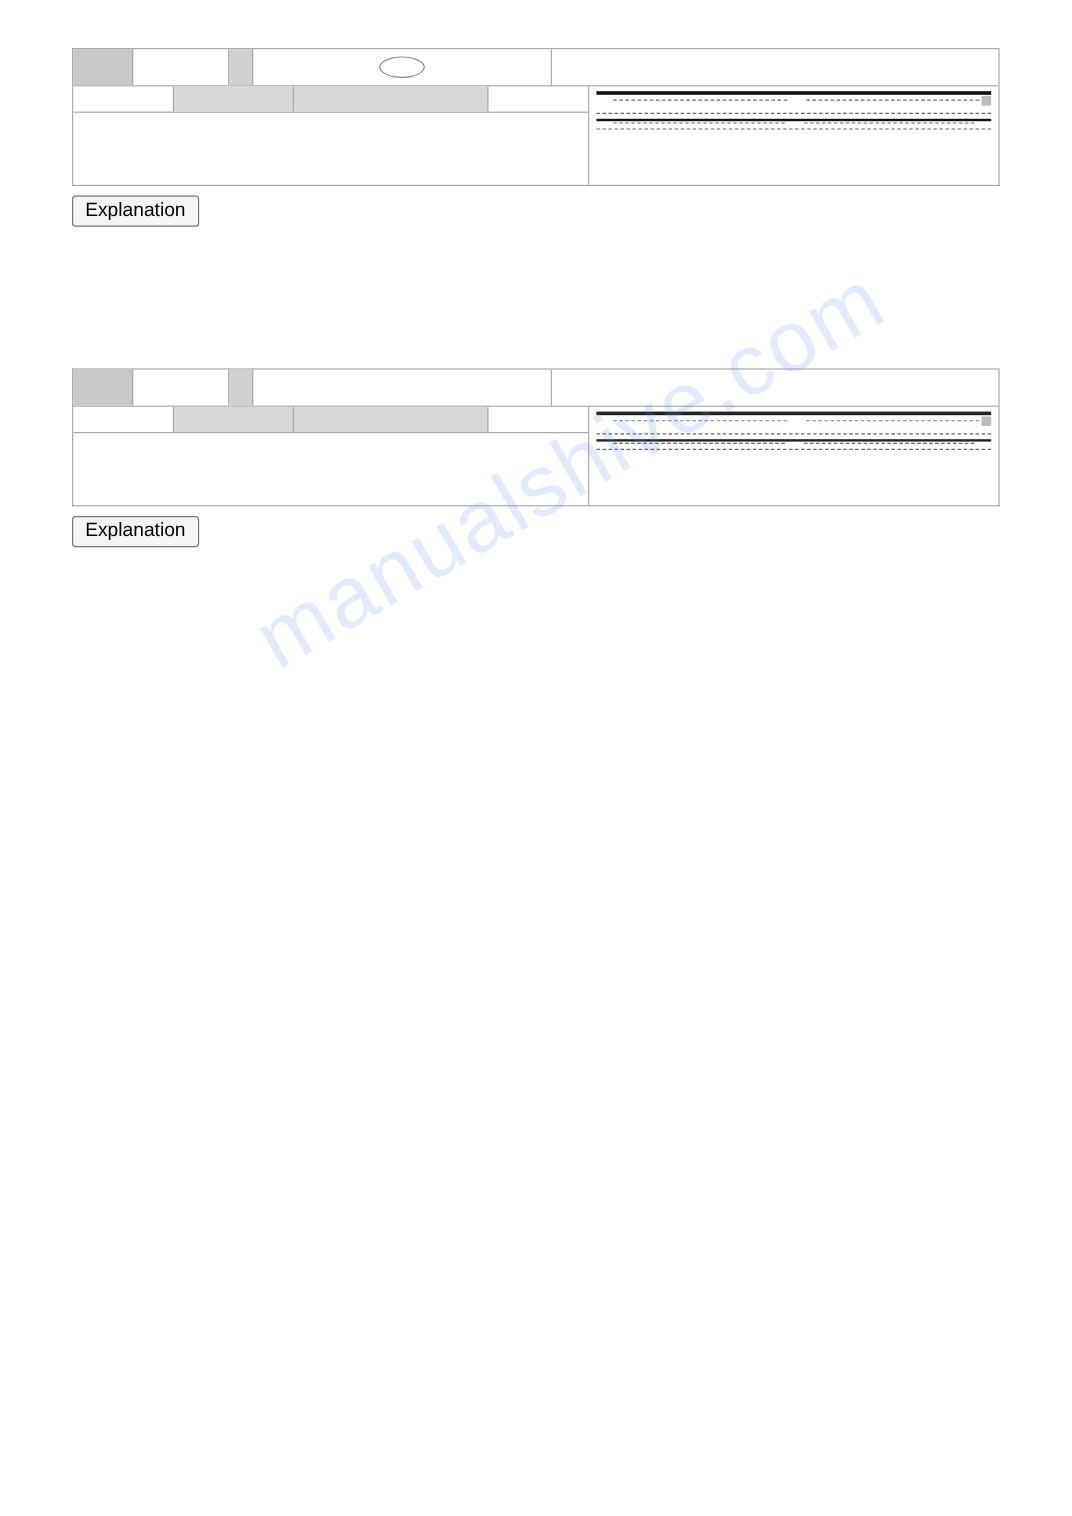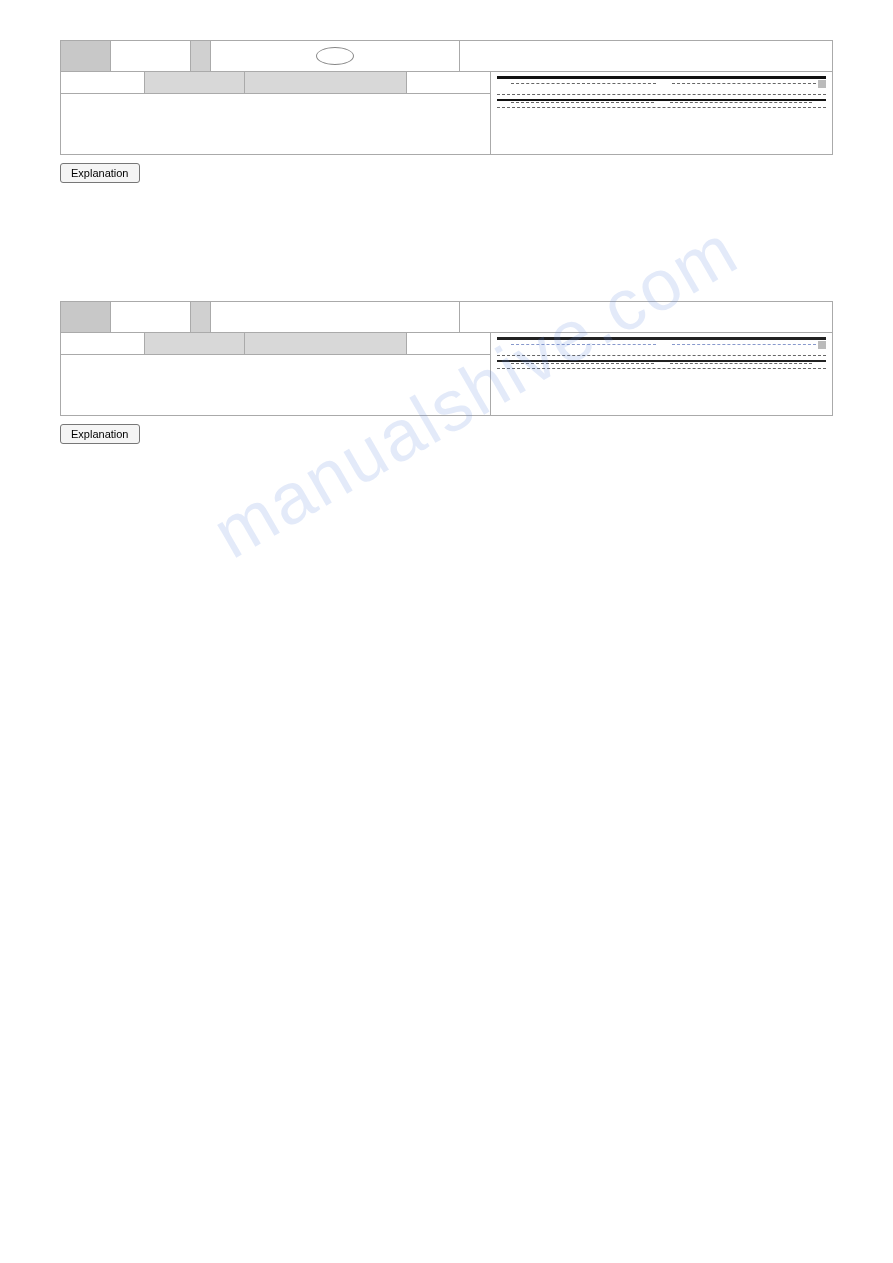--- a/index.html
+++ b/index.html
@@ -168,21 +168,21 @@
       flex-direction: column;
       padding: 4px 6px;
     }
 
     
     .explanation-btn {
       display: inline-block;
       border: 1px solid #777;
       background: #f5f5f5;
       padding: 3px 10px;
-      font-size: 11px;
+      font-size: 16px;
       border-radius: 3px;
       margin-top: 8px;
       cursor: pointer;
     }
 
     .spacer {
       height: 60px;
     }
 
     .small-rect {

